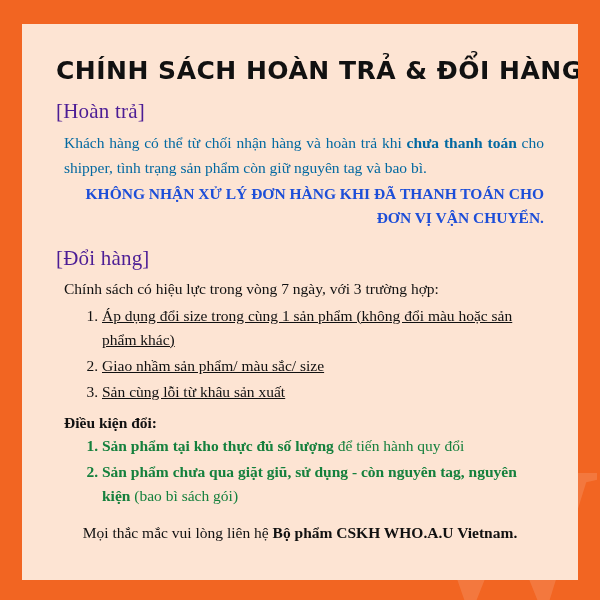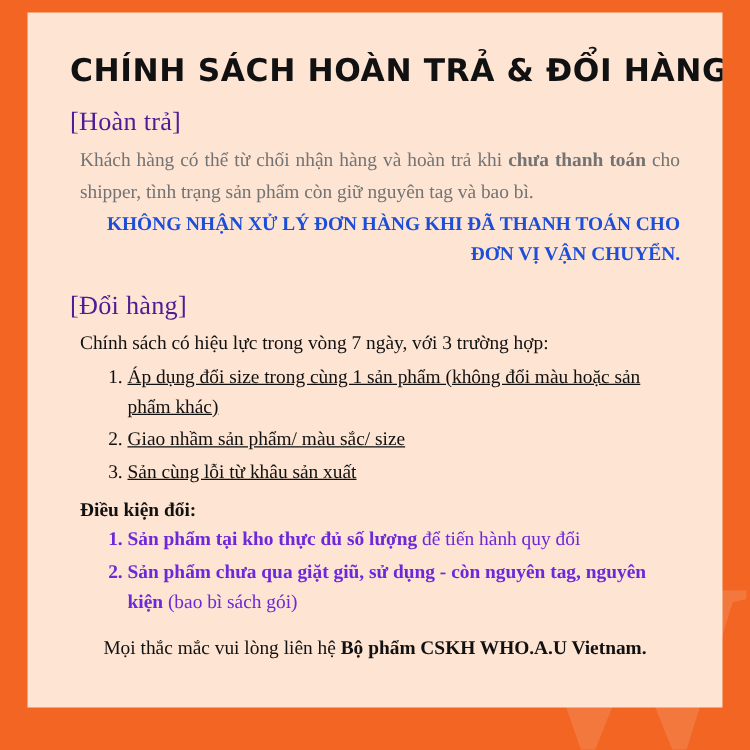--- a/index.html
+++ b/index.html
@@ -30,21 +30,21 @@
     font-weight: bold;
     color: rgba(255, 255, 255, 0.13);
     line-height: 0.8;
     letter-spacing: -8px;
     pointer-events: none;
     user-select: none;
   }
   .card {
     position: absolute;
     left: 22px;
-    top: 10px;
+    top: 24px;
     width: 556px;
     height: 556px;
     box-sizing: border-box;
     background: #fde4d3;
     padding: 26px 34px 18px 34px;
     overflow: hidden;
   }
   .title {
     text-align: center;
     font-family: "DejaVu Sans", sans-serif;
@@ -58,21 +58,21 @@
   .section-head {
     font-size: 21px;
     font-weight: normal;
     color: #4c1d95;
     margin: 8px 0 6px 0;
     letter-spacing: 0.2px;
   }
   .para {
     font-size: 15.5px;
     line-height: 1.62;
-    color: #737373;
+    color: #0369a1;
     text-align: justify;
     margin: 0 0 2px 0;
     padding-left: 8px;
     font-family: Liberation Serif, serif;
   }
   .para .b { font-weight: bold; }
   .warn {
     color: #1d4ed8;
     font-weight: bold;
     font-size: 15.5px;
@@ -104,21 +104,21 @@
     font-weight: bold;
     color: #111111;
     padding-left: 8px;
     margin: 10px 0 2px 0;
   }
   ol.cond {
     margin: 2px 0 4px 0;
     padding-left: 46px;
     font-size: 15.5px;
     line-height: 1.55;
-    color: #6d28d9;
+    color: #15803d;
     font-weight: bold;
   }
   ol.cond li { margin-bottom: 2px; }
   ol.cond .norm { font-weight: normal; }
   .footer {
     text-align: center;
     font-size: 15.5px;
     color: #111111;
     margin-top: 16px;
   }

